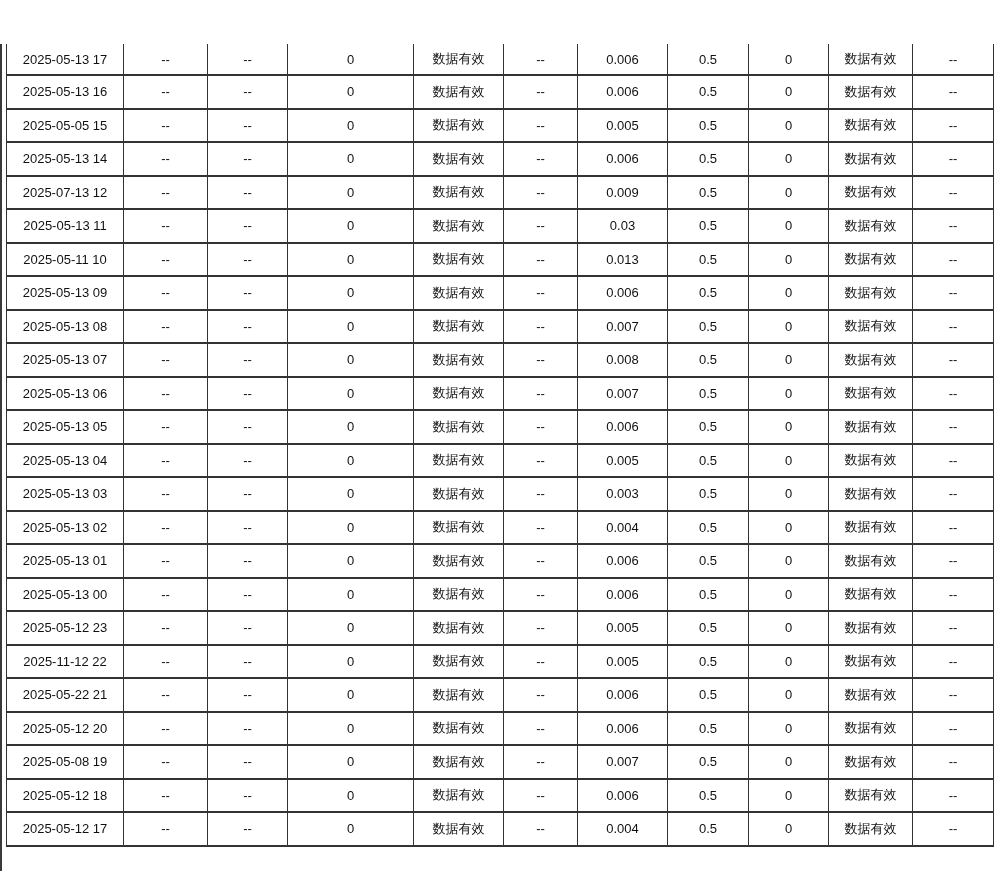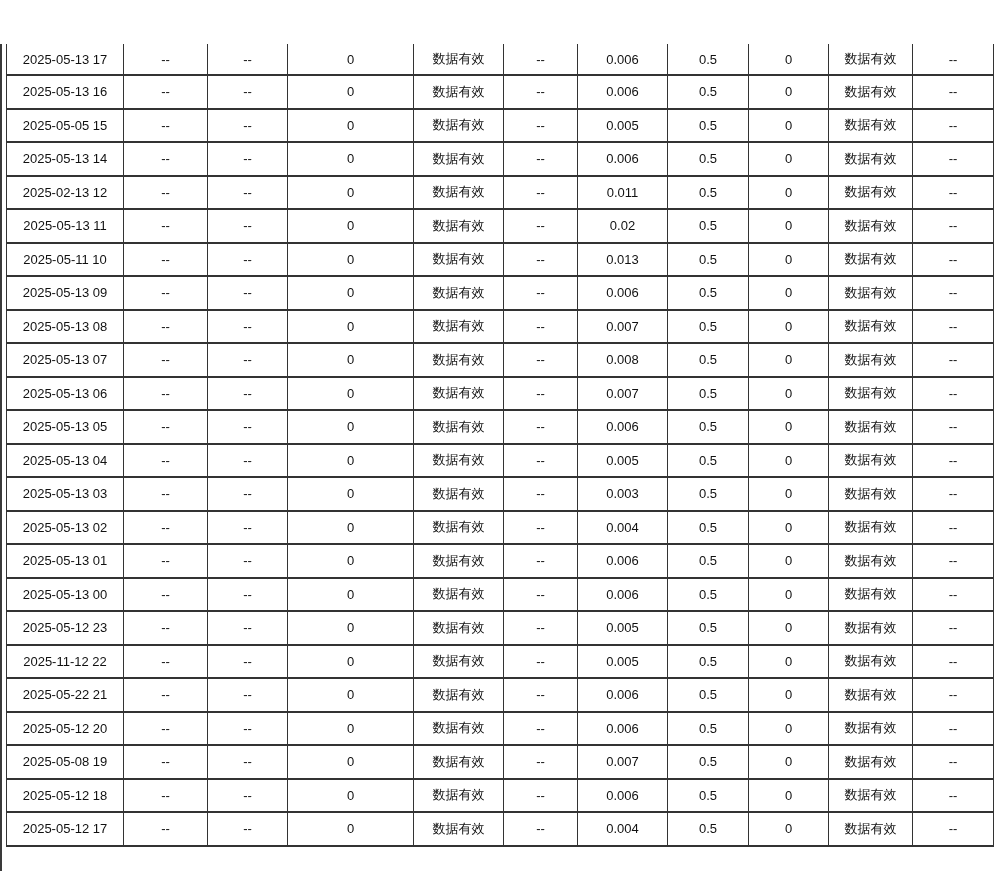--- a/index.html
+++ b/index.html
@@ -104,40 +104,40 @@
     <td>0</td>
     <td>数据有效</td>
     <td>--</td>
     <td>0.006</td>
     <td>0.5</td>
     <td>0</td>
     <td>数据有效</td>
     <td>--</td>
   </tr>
         <tr>
-    <td>2025-02-13 12</td>
-    <td>--</td>
-    <td>--</td>
-    <td>0</td>
-    <td>数据有效</td>
-    <td>--</td>
-    <td>0.011</td>
+    <td>2025-07-13 12</td>
+    <td>--</td>
+    <td>--</td>
+    <td>0</td>
+    <td>数据有效</td>
+    <td>--</td>
+    <td>0.009</td>
     <td>0.5</td>
     <td>0</td>
     <td>数据有效</td>
     <td>--</td>
   </tr>
         <tr>
     <td>2025-05-13 11</td>
     <td>--</td>
     <td>--</td>
     <td>0</td>
     <td>数据有效</td>
     <td>--</td>
-    <td>0.02</td>
+    <td>0.03</td>
     <td>0.5</td>
     <td>0</td>
     <td>数据有效</td>
     <td>--</td>
   </tr>
         <tr>
     <td>2025-05-11 10</td>
     <td>--</td>
     <td>--</td>
     <td>0</td>

